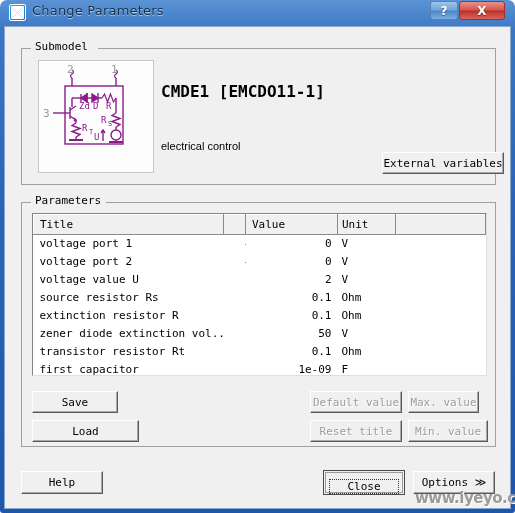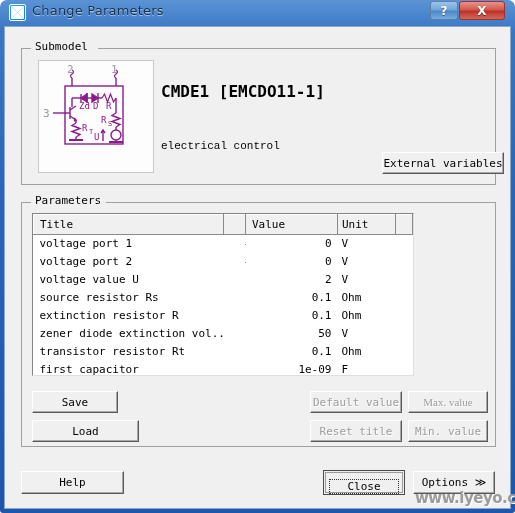--- a/index.html
+++ b/index.html
@@ -108,21 +108,21 @@
   #model-name {
     position: absolute; left: 139px; top: 34px;
     font-family: "DejaVu Sans Mono", monospace;
     font-size: 16px;
     font-weight: bold;
     color: #000;
     letter-spacing: 0px;
   }
   #model-desc {
     position: absolute; left: 139px; top: 92px;
-    font-family: Liberation Mono, monospace;
+    font-family: Liberation Sans, sans-serif;
     font-size: 11px;
     color: #000;
   }
 
   
   .btn {
     background: #f0f0f0;
     border-top: 1px solid #ffffff;
     border-left: 1px solid #ffffff;
     border-right: 1px solid #5a5a5a;
@@ -148,21 +148,21 @@
   }
 
   #ext-vars-btn { left: 360px; top: 104px; width: 122px; height: 22px; }
 
   
   #params-box { left: 20px; top: 201px; width: 475px; height: 245px; }
   #params-title { left: 9px; }
 
   #table-wrap {
     position: absolute; left: 10px; top: 11px;
-    width: 382px; height: 163px;
+    width: 455px; height: 163px;
     background: #ffffff;
     border-top: 1px solid #848484;
     border-left: 1px solid #848484;
     border-right: 1px solid #dfdfdf;
     border-bottom: 1px solid #dfdfdf;
     overflow: hidden;
   }
   table.params {
     border-collapse: collapse;
     width: 100%;
@@ -195,26 +195,26 @@
   .col-flag   { width: 22px;  text-align: left; }
   .col-value  { width: 92px;  text-align: right; padding-right: 6px !important; }
   .col-unit   { width: 58px;  text-align: left; padding-left: 4px !important; }
   .col-rest   { width: auto; }
   td.col-flag { padding-left: 22px !important; }
 
   
   #save-btn  { left: 10px;  top: 189px; width: 86px; height: 22px; }
   #load-btn  { left: 10px;  top: 218px; width: 107px; height: 22px; }
   #default-value-btn { left: 288px; top: 189px; width: 92px; height: 22px; }
-  #max-value-btn     { left: 386px; top: 189px; width: 80px; height: 22px; font-family: Liberation Serif, serif; }
+  #max-value-btn     { left: 386px; top: 189px; width: 71px; height: 22px; }
   #reset-title-btn   { left: 288px; top: 218px; width: 92px; height: 22px; }
   #min-value-btn     { left: 386px; top: 218px; width: 80px; height: 22px; }
 
   
-  #help-button    { left: 20px;  top: 470px; width: 103px; height: 23px; }
+  #help-button    { left: 20px;  top: 470px; width: 82px; height: 23px; }
   #close-button   { left: 322px; top: 469px; width: 82px; height: 25px; align-items: flex-end; }
   #options-button { left: 412px; top: 470px; width: 82px; height: 23px; }
 
   
   #watermark {
     position: absolute; left: 414px; top: 488px;
     font-family: "DejaVu Sans", sans-serif;
     font-size: 15px;
     font-weight: bold;
     color: #9b9b9b;

